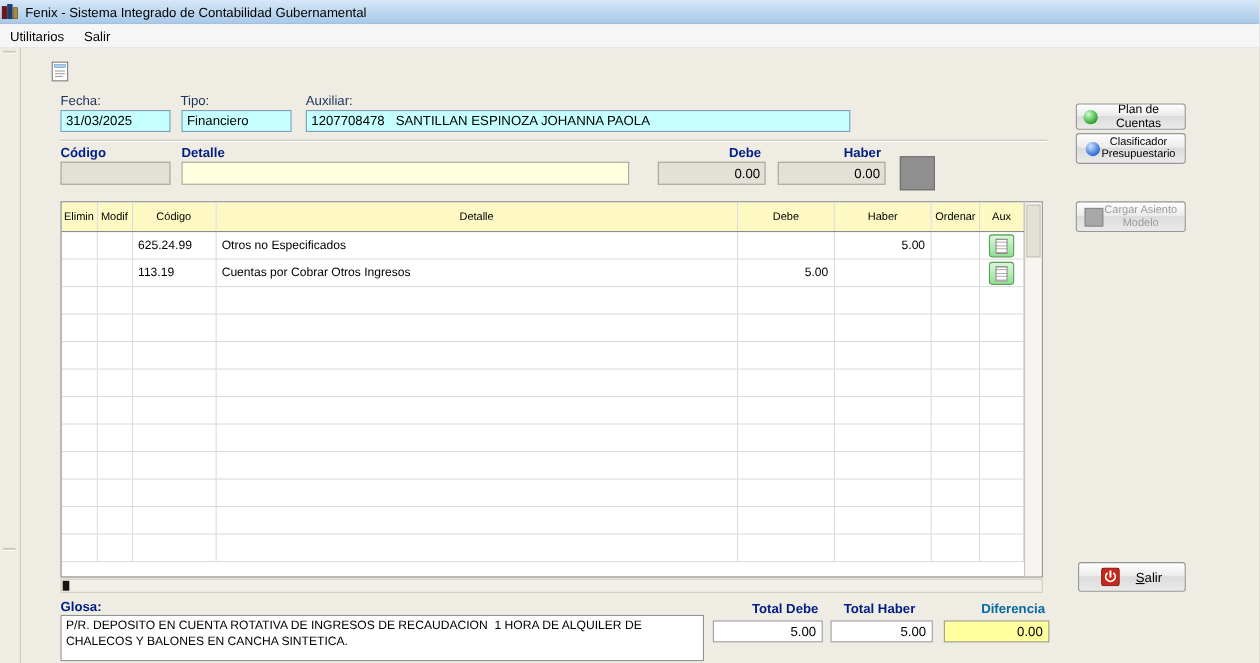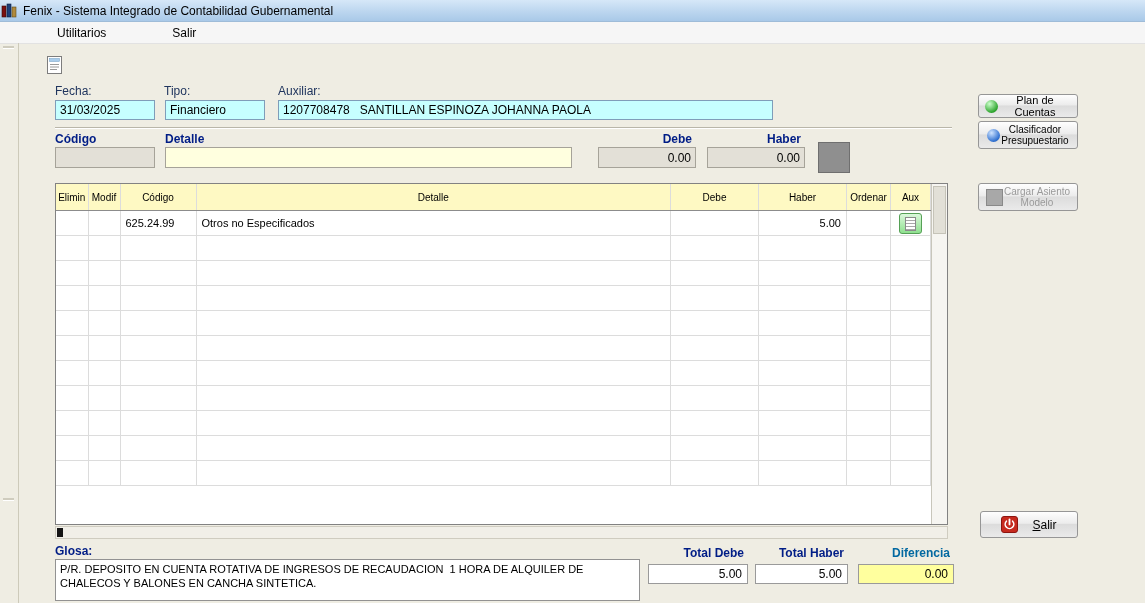--- a/index.html
+++ b/index.html
@@ -10,21 +10,21 @@
   .titlebar{position:absolute;left:0;top:0;width:100%;height:22px;
     background:linear-gradient(#d6e7f8,#bcd6ef 55%,#a9c9e8);
     display:flex;align-items:center;padding-left:1px;box-sizing:border-box;
     border-bottom:1px solid #9fbcd8;}
   .titlebar .title-text{font-size:12px;color:#000;margin-left:6px;}
   .app-icon{display:inline-flex;width:16px;height:16px;}
 
   
   .menubar{position:absolute;left:0;top:22px;width:100%;height:21px;background:#f6f6f6;
     border-bottom:1px solid #e2e2e2;display:flex;align-items:center;font-size:12px;color:#000;}
-  .menu-item{padding:2px 9px;cursor:default;margin-left:48px;}
+  .menu-item{padding:2px 9px;cursor:default;}
 
   
   .left-strip{position:absolute;left:0;top:43px;width:18px;height:560px;border-right:1px solid #cdcaba;}
   .strip-notch{position:absolute;left:3px;width:11px;height:2px;background:#cfccbe;border-bottom:1px solid #fff;}
 
   
   .toolbar-icon{position:absolute;left:44px;top:54px;width:22px;height:22px;display:flex;
     align-items:center;justify-content:center;cursor:pointer;}
 
   
@@ -194,20 +194,30 @@
               <td class="col-codigo">625.24.99</td>
               <td class="col-detalle">Otros no Especificados</td>
               <td class="col-debe"></td>
               <td class="col-haber">5.00</td>
               <td class="col-ordenar"></td>
               <td class="col-aux"><span class="aux-btn"><span class="aux-page"></span></span></td>
             </tr>
             <tr>
               <td class="col-elimin"></td>
               <td class="col-modif"></td>
+              <td class="col-codigo">113.19</td>
+              <td class="col-detalle">Cuentas por Cobrar Otros Ingresos</td>
+              <td class="col-debe">5.00</td>
+              <td class="col-haber"></td>
+              <td class="col-ordenar"></td>
+              <td class="col-aux"><span class="aux-btn"><span class="aux-page"></span></span></td>
+            </tr>
+            <tr>
+              <td class="col-elimin"></td>
+              <td class="col-modif"></td>
               <td class="col-codigo"></td>
               <td class="col-detalle"></td>
               <td class="col-debe"></td>
               <td class="col-haber"></td>
               <td class="col-ordenar"></td>
               <td class="col-aux"></td>
             </tr>
             <tr>
               <td class="col-elimin"></td>
               <td class="col-modif"></td>
@@ -333,20 +343,20 @@
         <path d="M5.4 5.2 a4.3 4.3 0 1 0 6.2 0" stroke="#ffffff" stroke-width="1.6" fill="none" stroke-linecap="round"></path>
       </svg>
     </span>
     <span><span class="u">S</span><span>alir</span></span>
   </button>
 
   <div class="lbl-navy" style="left:55px;top:544px;">Glosa:</div>
   <textarea id="glosa" style="">P/R. DEPOSITO EN CUENTA ROTATIVA DE INGRESOS DE RECAUDACION  1 HORA DE ALQUILER DE CHALECOS Y BALONES EN CANCHA SINTETICA.</textarea>
 
   <div class="lbl-navy" style="left:648px;top:546px;width:96px;text-align:right;">Total Debe</div>
-  <div class="lbl-navy" style="left:755px;top:546px;width:89px;text-align:right;">Total Haber</div>
+  <div class="lbl-navy" style="left:755px;top:546px;width:89px;text-align:center;">Total Haber</div>
   <div class="lbl-red" style="left:858px;top:546px;width:92px;text-align:right;">Diferencia</div>
 
   <div id="total-debe" class="total-field">5.00</div>
   <div id="total-haber" class="total-field">5.00</div>
   <div id="diferencia" class="total-field">0.00</div>
 
 </div>
 
 </body></html>

